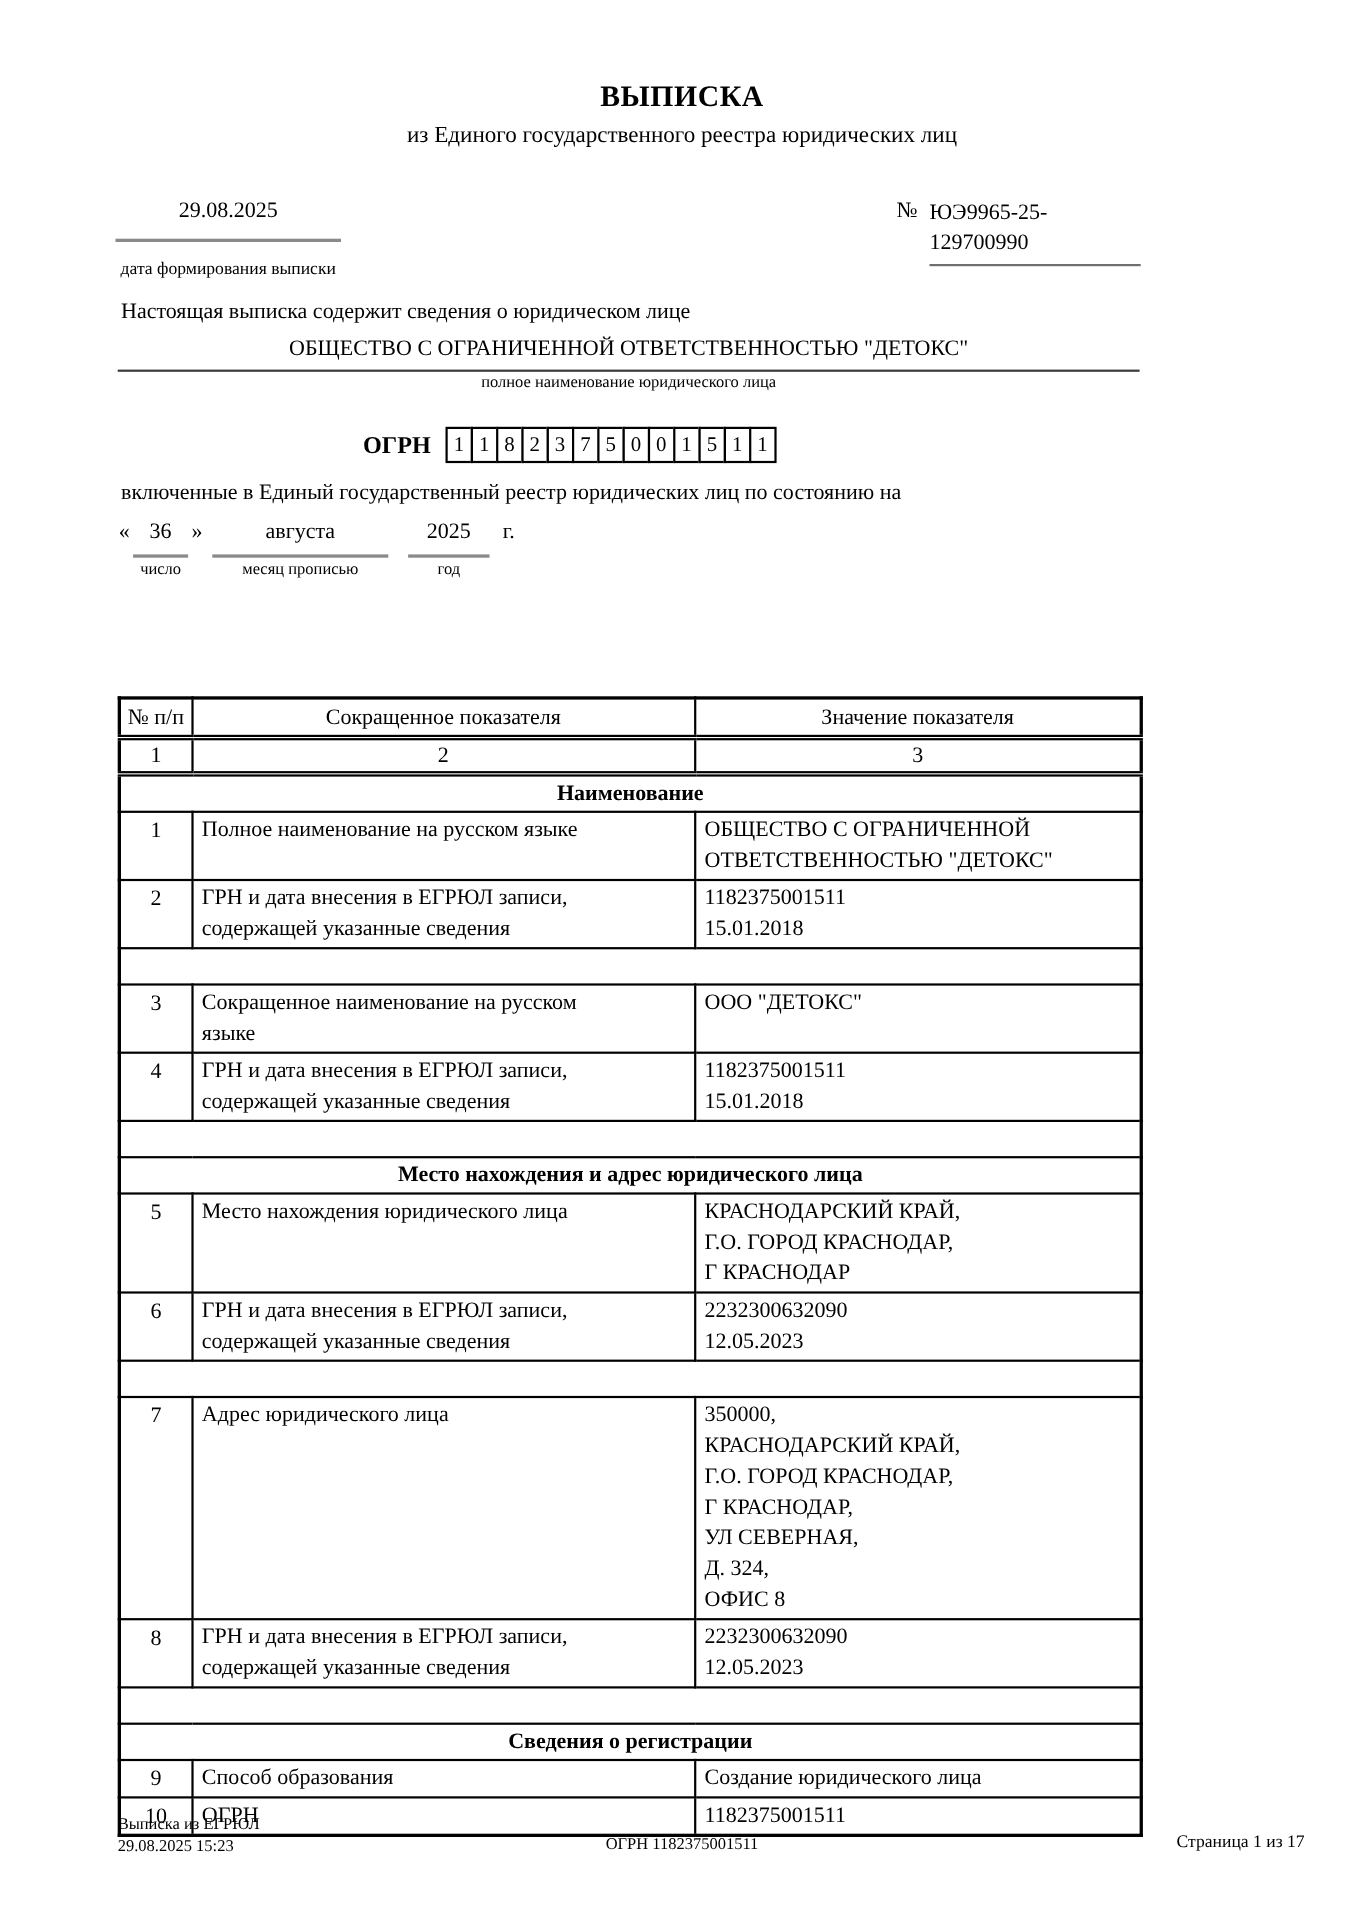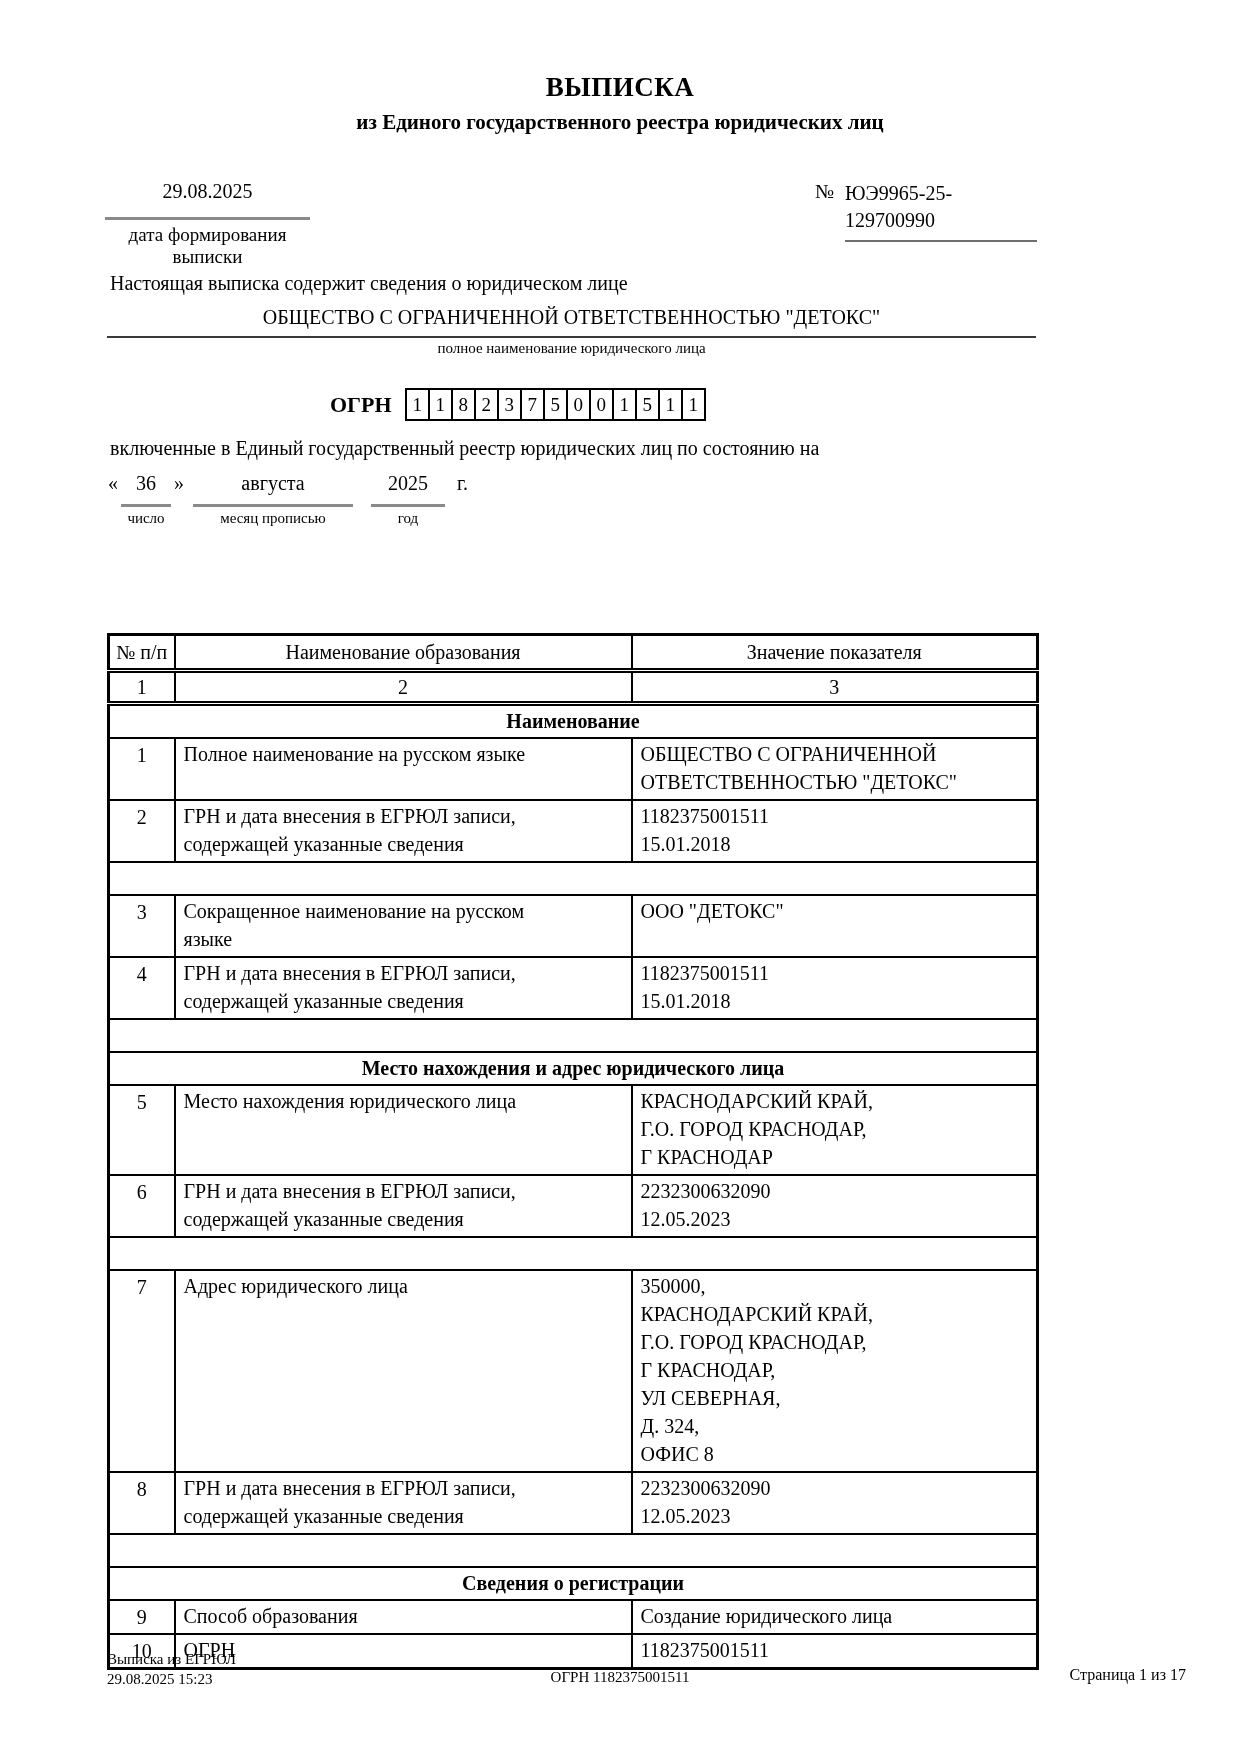--- a/index.html
+++ b/index.html
@@ -8,25 +8,25 @@
     width:1240px;height:1755px;
     background:#ffffff;
     font-family:"Liberation Serif","DejaVu Serif",serif;
     color:#000;
     overflow:hidden;
   }
   .abs{position:absolute;}
 
   
   .title{left:0;top:72px;width:1240px;text-align:center;font-size:27px;font-weight:bold;letter-spacing:.5px;}
-  .subtitle{left:0;top:110px;width:1240px;text-align:center;font-size:21px;font-weight:bold;}
+  .subtitle{left:0;top:110px;width:1240px;text-align:center;font-size:21px;font-weight:normal;}
 
   .date-wrap{left:105px;top:180px;width:205px;}
   .date-value{text-align:center;font-size:20px;padding-bottom:14px;border-bottom:3px solid #8a8a8a;}
-  .date-label{margin-top:4px;text-align:center;font-size:19px;}
+  .date-label{margin-top:16px;text-align:center;font-size:16px;}
 
   .num-wrap{left:815px;top:180px;width:222px;display:flex;align-items:flex-start;}
   .num-sign{font-size:20px;width:30px;}
   .num-col{width:192px;border-bottom:2px solid #6f6f6f;padding-bottom:6px;}
   .num-line{font-size:20px;line-height:27px;}
 
   .intro{left:110px;top:272px;font-size:20px;}
 
   .company-wrap{left:107px;top:306px;width:929px;}
   .company-name{text-align:center;font-size:20px;padding-bottom:7px;border-bottom:2px solid #3a3a3a;}
@@ -143,21 +143,21 @@
   <div class="abs main-table">
     <table>
       <colgroup>
           <col style="width:66px">
           <col style="width:457px">
           <col style="width:406px">
         </colgroup>
       <thead>
         <tr class="t-head" style="height:34px">
           <th>№ п/п</th>
-          <th>Наименование образования</th>
+          <th>Сокращенное показателя</th>
           <th>Значение показателя</th>
         </tr>
         <tr class="t-nums" style="height:30px">
           <td>1</td>
           <td>2</td>
           <td>3</td>
         </tr>
       </thead>
       <tbody id="table-body">
           <tr class="r-section" style="height: 31px;">

